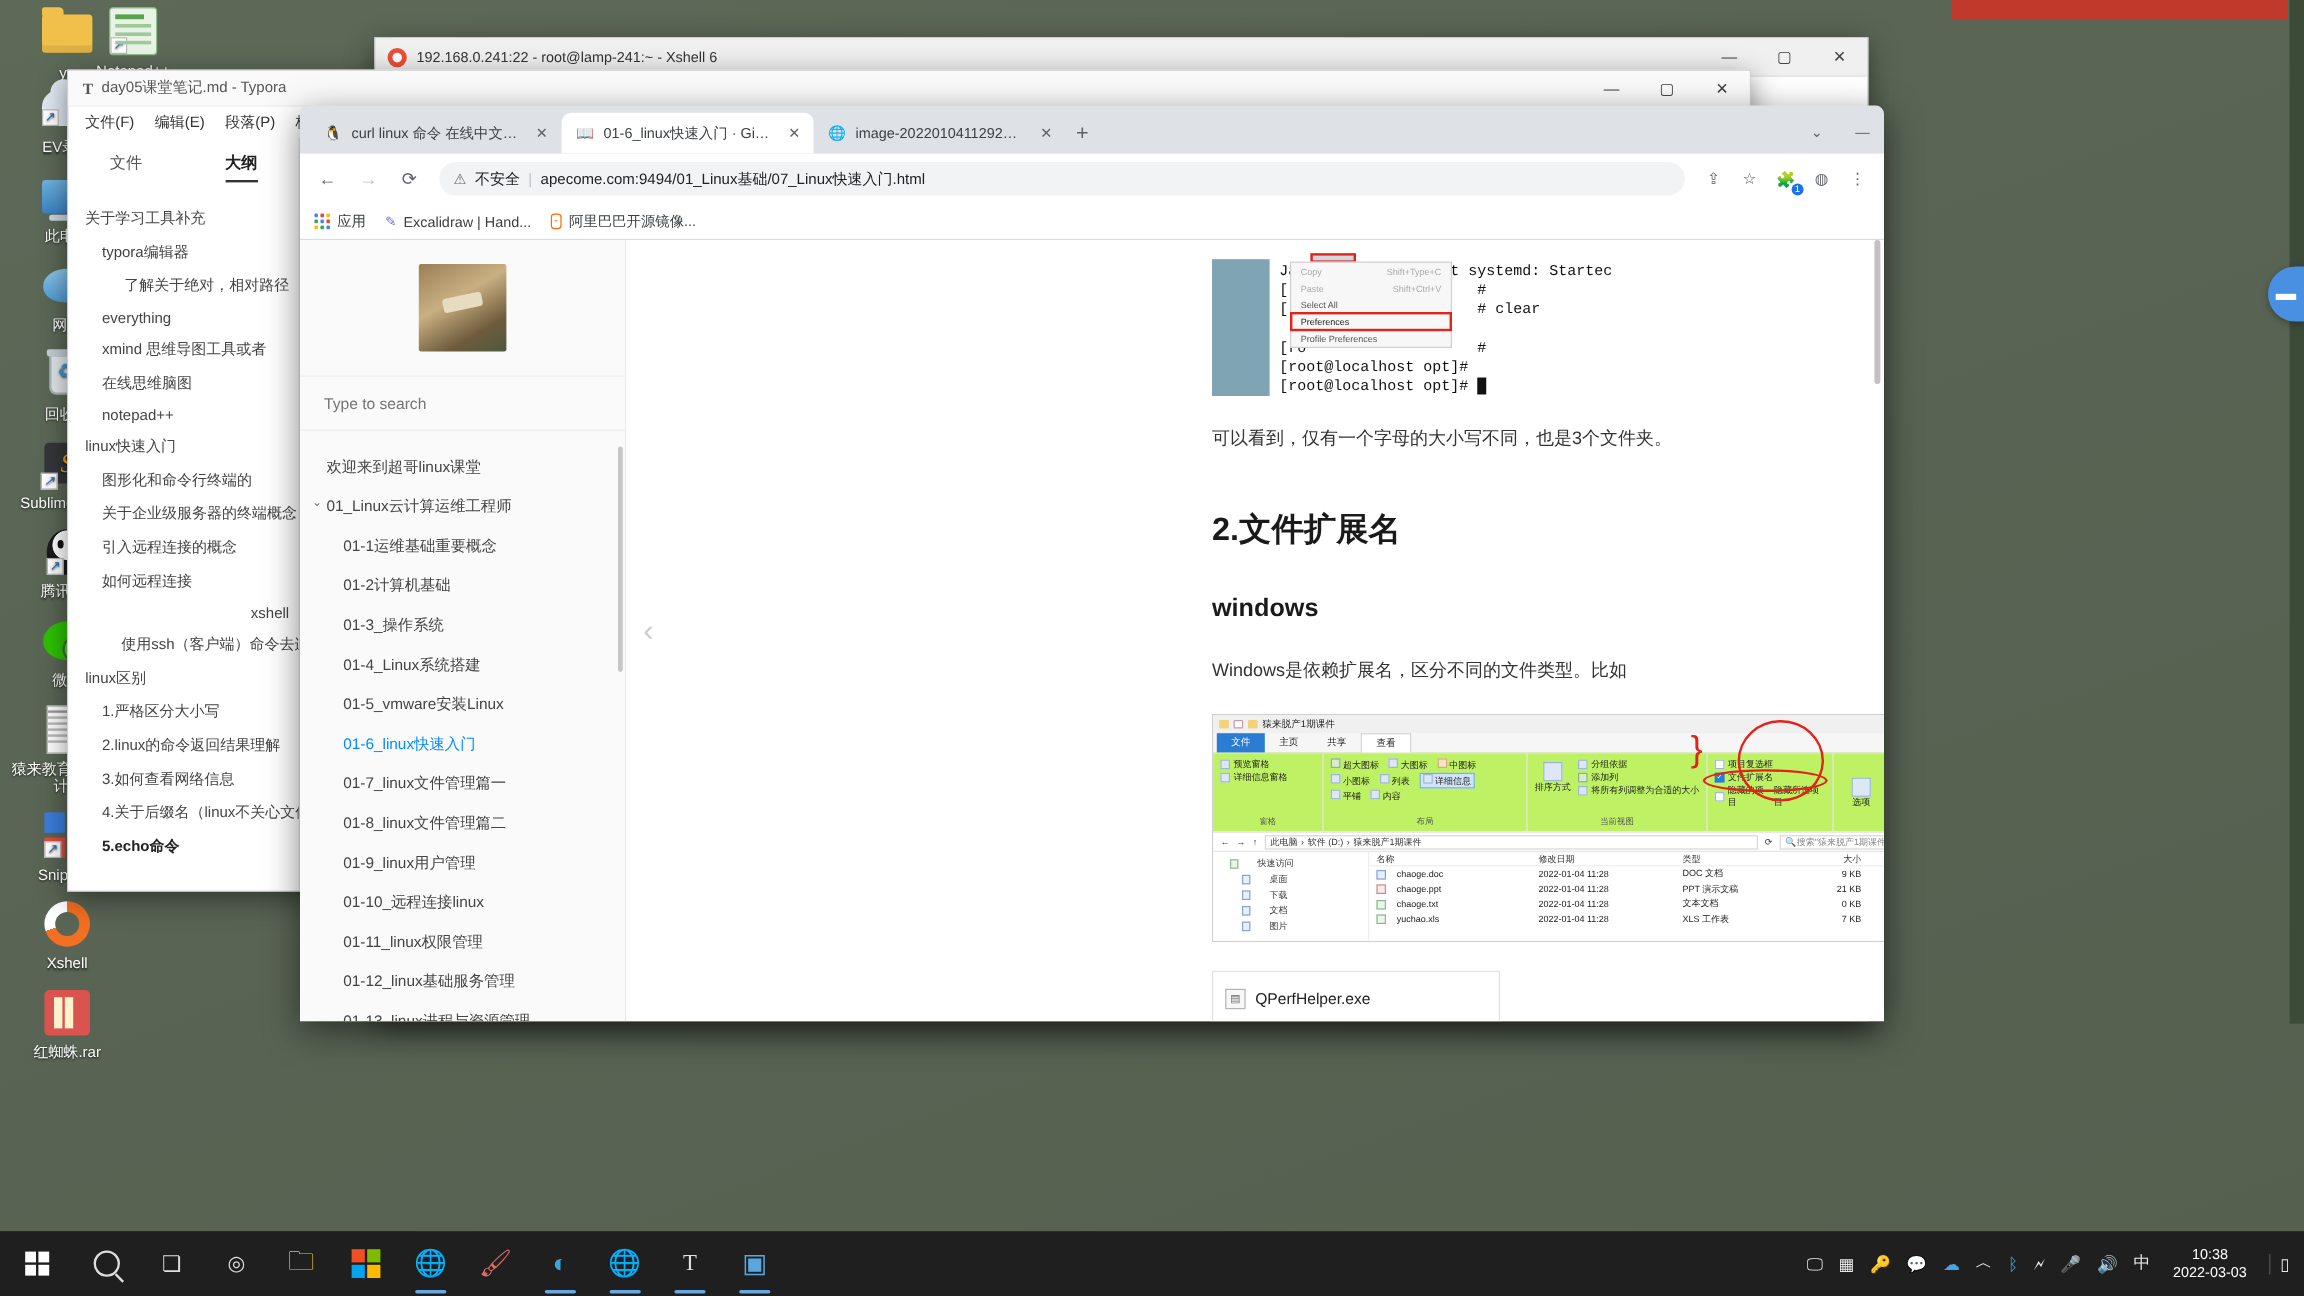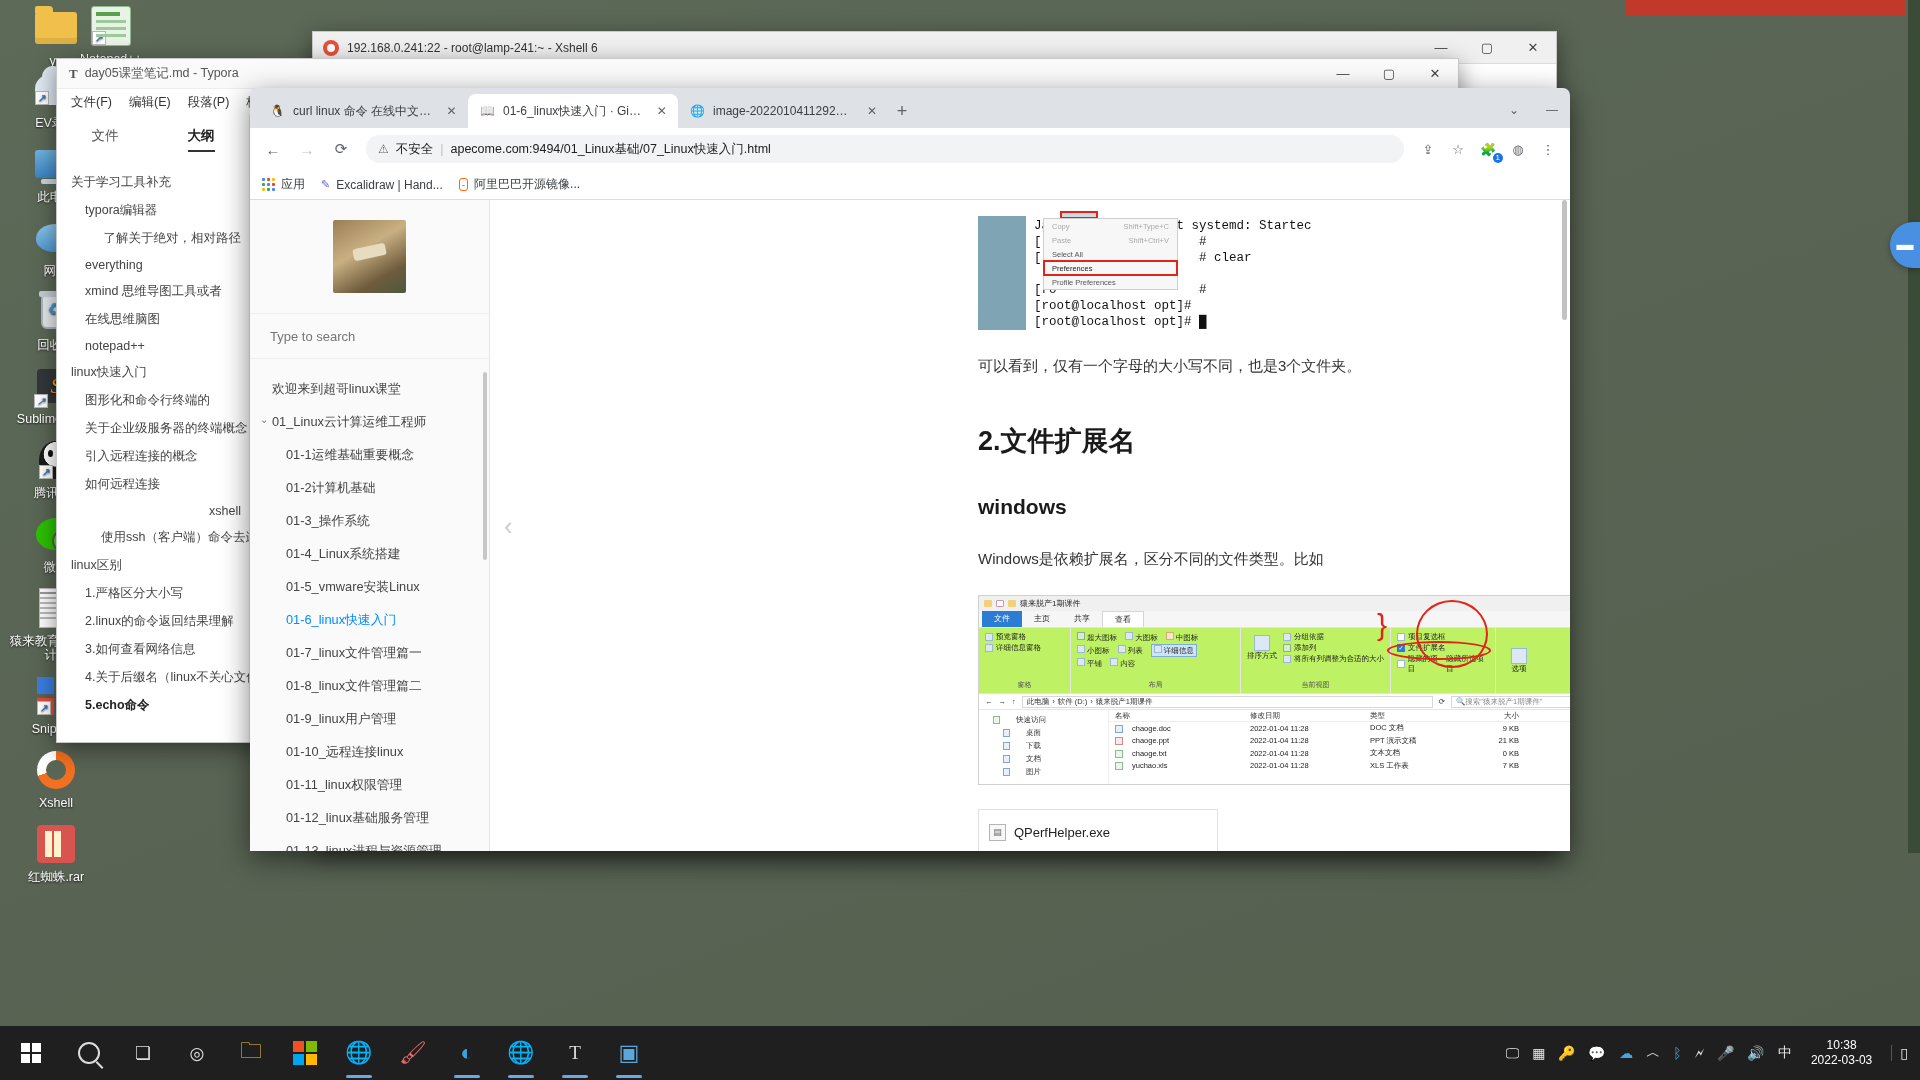--- a/index.html
+++ b/index.html
@@ -131,21 +131,21 @@
   .ext-badge b{position:absolute;right:-1px;bottom:0;background:#1a73e8;color:#fff;font-size:8px;
      border-radius:7px;padding:0 3px;line-height:10px;font-weight:normal;}
   #bookmarks { height:30px; background:#fff; display:flex; align-items:center; gap:16px;
      padding:0 12px; font-size:12px; color:#3c4043; border-bottom:1px solid #dadce0;}
   .bm { display:flex; align-items:center; gap:6px; white-space:nowrap;}
   .apps-grid { display:inline-grid; grid-template-columns:repeat(3,3px); gap:2px; }
   .apps-grid i { width:3px;height:3px;display:block;border-radius:1px; }
 
   
   #page { display:flex; background:#fff; height:calc(763px - 40px - 42px - 30px); position:relative;}
-  #gb-side { width:240px; border-right:1px solid #e6e6e6; background:#fafafa; position:relative; overflow:hidden;}
+  #gb-side { width:272px; border-right:1px solid #e6e6e6; background:#fafafa; position:relative; overflow:hidden;}
   #gb-logo { height:113px; display:flex; align-items:center; justify-content:center; }
   #gb-logo .pic { width:73px;height:73px;
      background:linear-gradient(150deg,#9a7f54,#c9b083 40%,#6e5b3c 75%,#4c5a3e);
      border-radius:2px; position:relative; overflow:hidden;}
   #gb-logo .pic:after{content:"";position:absolute;left:20px;top:26px;width:33px;height:12px;
      background:#e8dcc0;border-radius:3px;transform:rotate(-12deg);}
   #gb-search { height:46px; border-top:1px solid #eee; border-bottom:1px solid #eee;
      display:flex; align-items:center; padding:0 20px; }
   #gb-search input { border:0; outline:0; font-size:13px; color:#999; width:100%;
      font-family:"Liberation Sans",sans-serif; background:transparent;}

